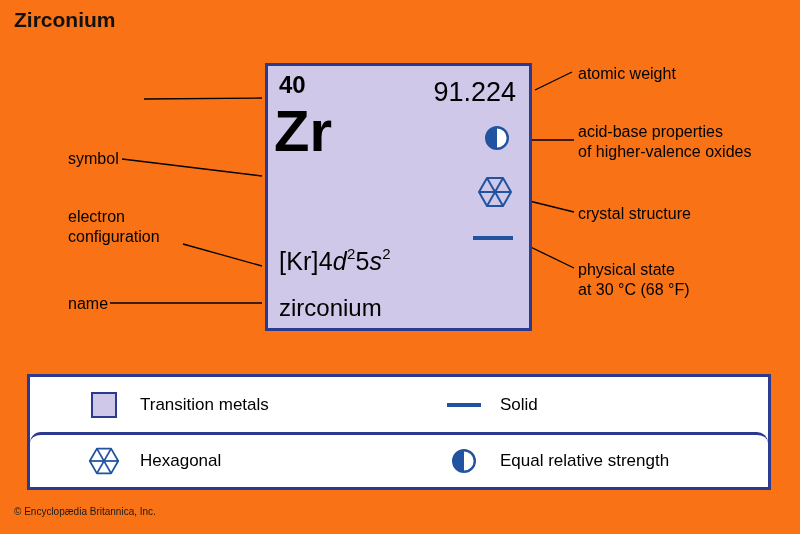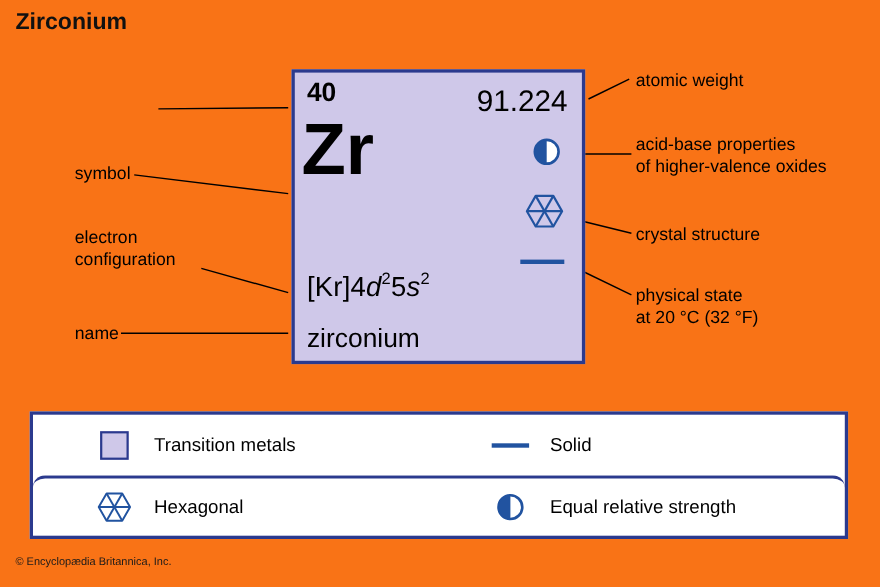--- a/index.html
+++ b/index.html
@@ -56,21 +56,21 @@
   }
   .atomic-weight{
     position:absolute;
     right:13px; top:11px;
     font-size:27px;
     font-weight:400;
   }
   .symbol{
     position:absolute;
     left:6px; top:36px;
-    font-size:66px;
+    font-size:58px;
     font-weight:700;
     line-height:1;
   }
   .icon-halfcircle{
     position:absolute;
     left:216px; top:59px;
     width:26px; height:26px;
     display:block;
   }
   .icon-hex{
@@ -233,21 +233,21 @@
   </div>
   <div class="callout" style="left:578px; top:122px;">
     <div>acid-base properties</div>
     <div>of higher-valence oxides</div>
   </div>
   <div class="callout" style="left:578px; top:204px;">
     <div>crystal structure</div>
   </div>
   <div class="callout" style="left:578px; top:260px;">
     <div>physical state</div>
-    <div>at 20 °C (32 °F)</div>
+    <div>at 30 °C (68 °F)</div>
   </div>
 
   <div class="legend">
     <div class="legend-row">
       <div class="legend-cell cell-1">
         <span class="legend-icon">
             <span class="swatch"></span>
           </span>
         <span class="legend-label">Transition metals</span>
       </div>

